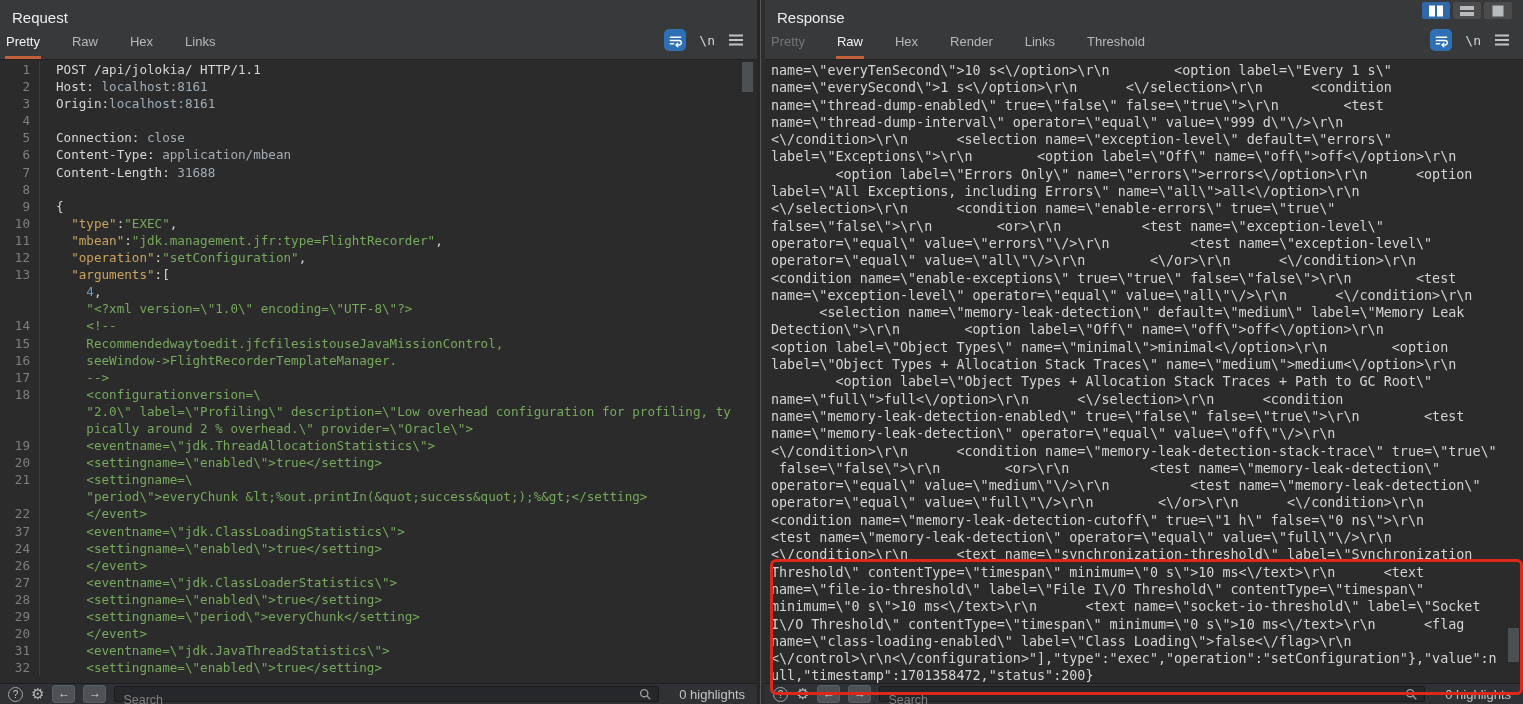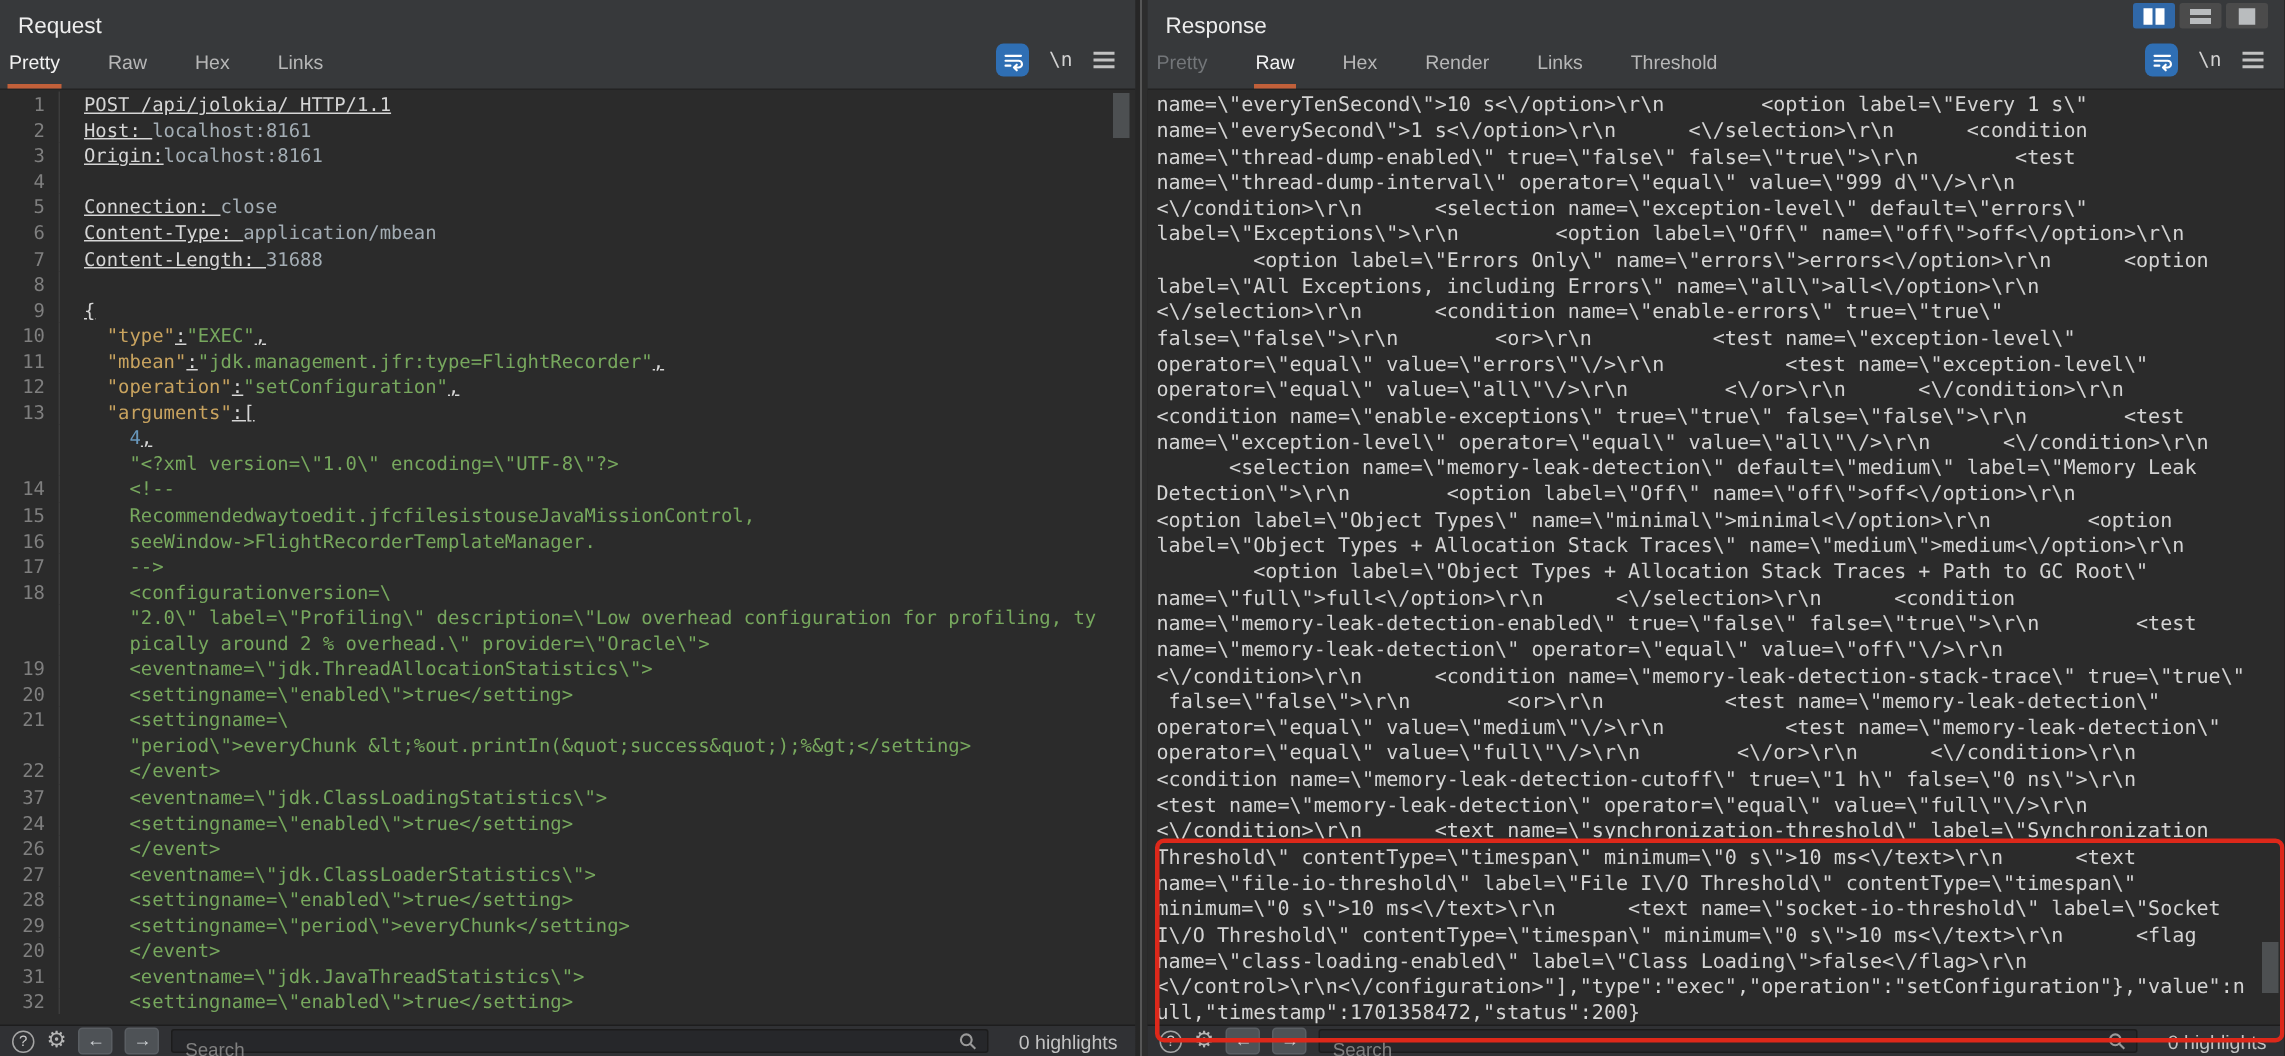--- a/index.html
+++ b/index.html
@@ -32,21 +32,21 @@
   .layout-btn.active{background:#3068a8;}
 
   .editor{position:absolute;top:60px;bottom:20px;left:0;right:0;overflow:hidden;background:#2b2b2b;}
   
   #request-code{position:absolute;inset:0;padding-top:1px;}
   .crow{display:flex;height:17.1px;line-height:17.1px;white-space:pre;
         font-family:"DejaVu Sans Mono",monospace;font-size:12.6px;}
   .ln{flex:none;width:30px;text-align:right;color:#7f7f7f;padding-right:9px;
       border-right:1px solid #3d3d3d;}
   .cline{padding-left:16px;}
-  .tk-w{color:#d6d6d6;text-decoration:underline;} .tk-v{color:#a3adb4;} .tk-k{color:#c8a35f;}
+  .tk-w{color:#d6d6d6;} .tk-v{color:#a3adb4;} .tk-k{color:#c8a35f;}
   .tk-s{color:#77a85e;} .tk-num{color:#6897bb;}
   
   #response-code{position:absolute;inset:0;padding:2px 0 0 6px;}
   .rrow{height:17.3px;line-height:17.3px;white-space:pre;color:#d4d4d4;
         font-family:"DejaVu Sans Mono",monospace;font-size:13.4px;}
 
   .vthumb{position:absolute;width:11px;background:#4d5052;cursor:pointer;}
   #request-vthumb{right:4px;top:62px;height:30px;}
   #response-vthumb{right:4px;top:628px;height:34px;}
 

